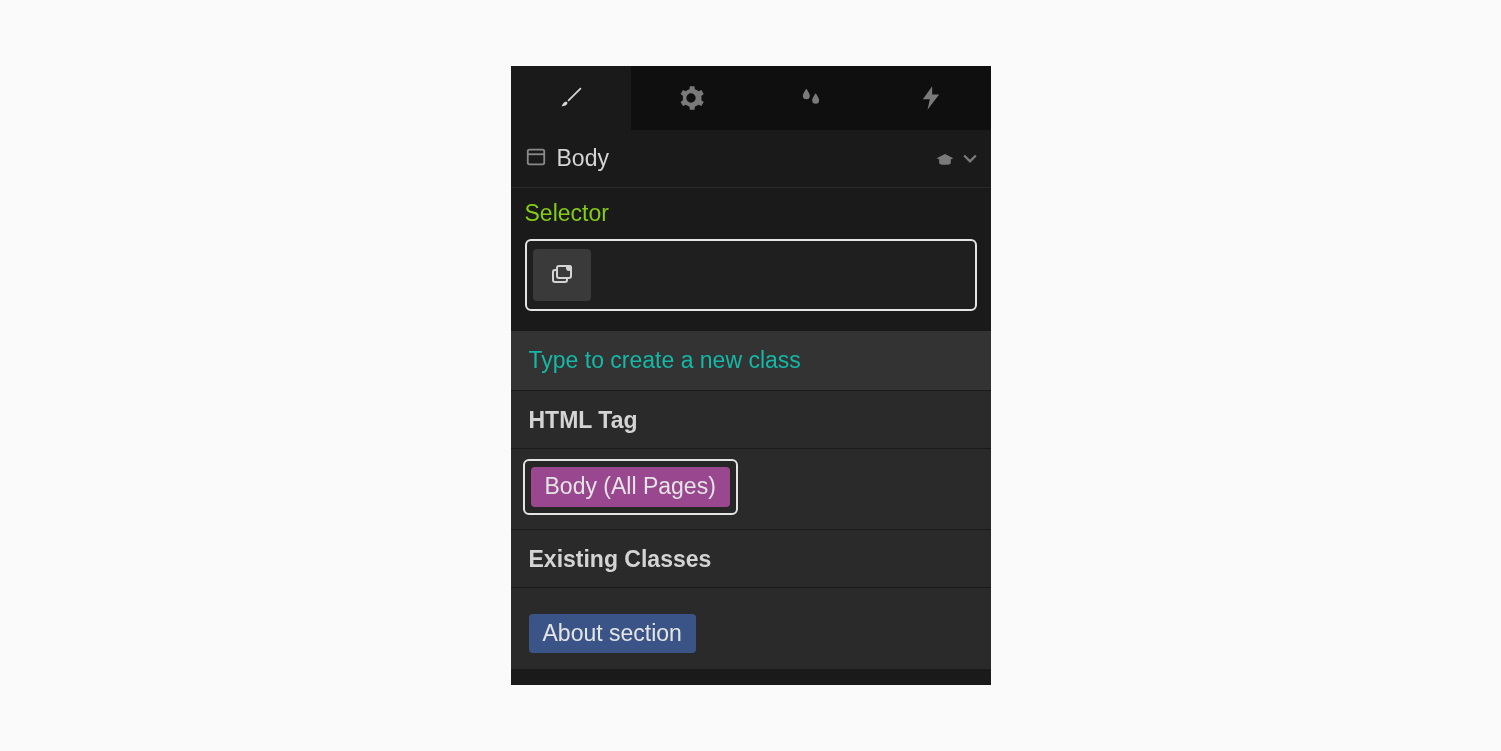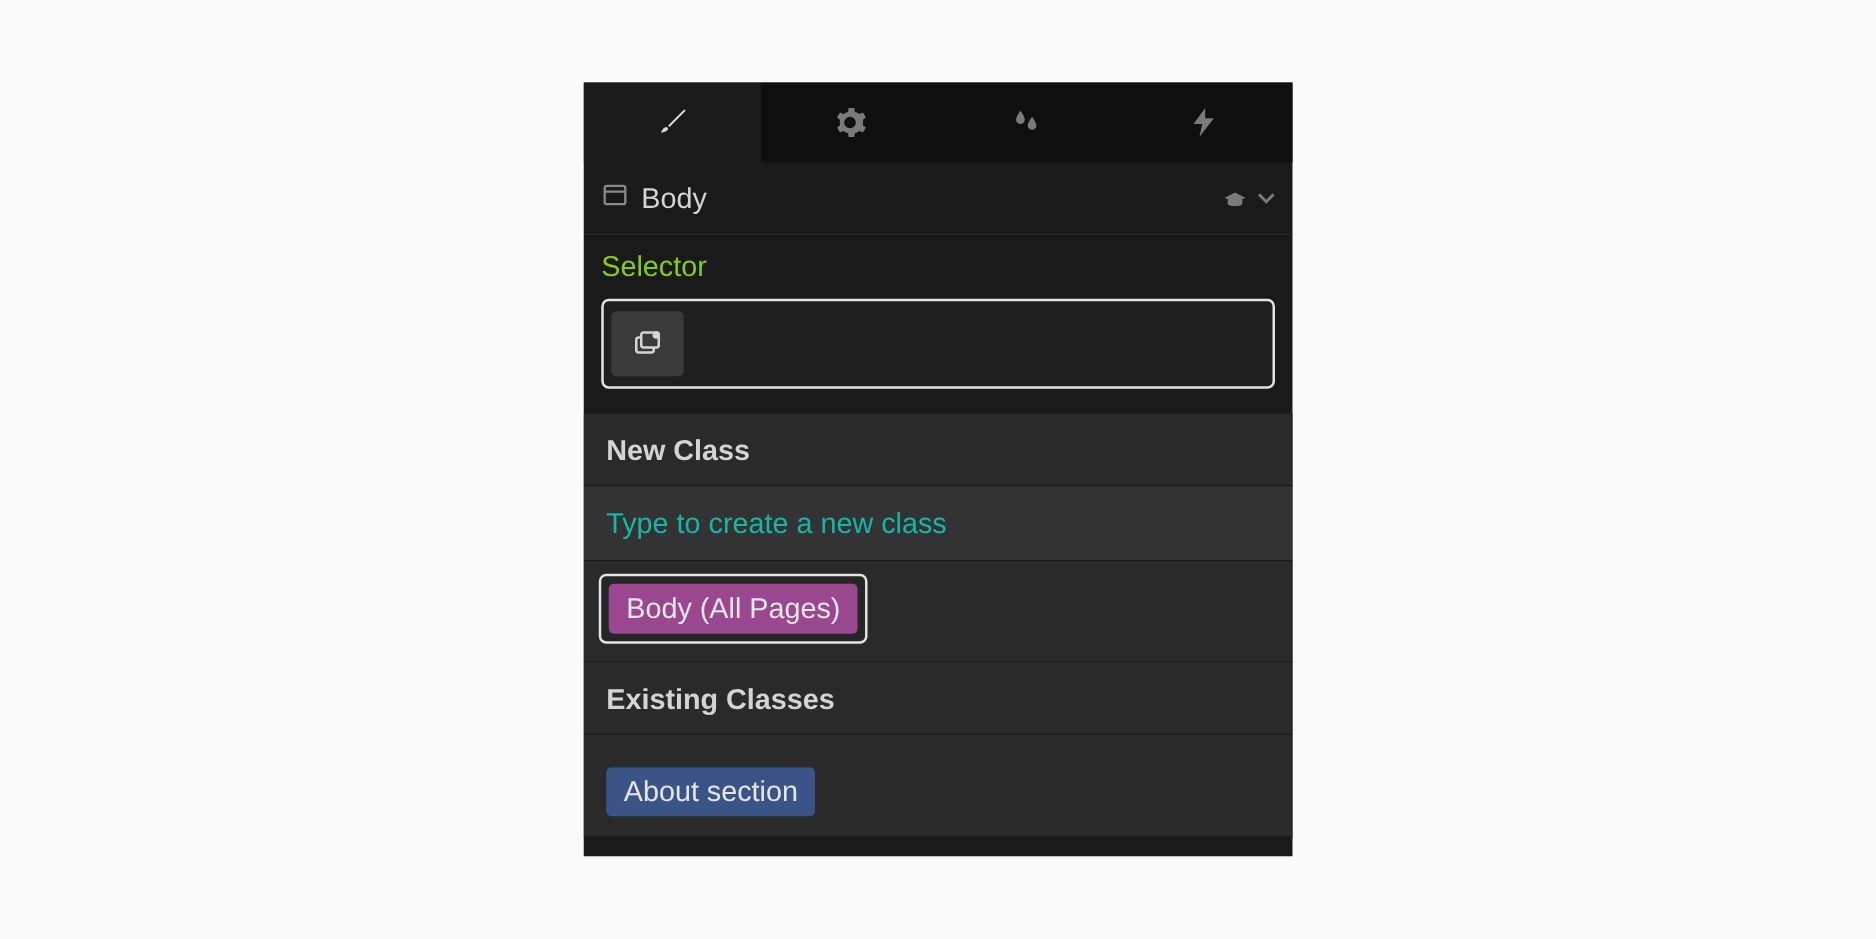--- a/index.html
+++ b/index.html
@@ -7,21 +7,21 @@
       width: 1501px;
       height: 751px;
       background: #fafafa;
       font-family: -apple-system, BlinkMacSystemFont, "Segoe UI", Arial, sans-serif;
       display: flex;
       align-items: center;
       justify-content: center;
       overflow: hidden;
     }
     .panel-wrap {
-      width: 567px;
+      width: 480px;
       height: 619px;
       background: #1a1a1a;
       overflow: hidden;
       position: relative;
     }
     .tab-bar {
       display: flex;
       height: 64px;
       background: #1a1a1a;
     }
@@ -186,23 +186,23 @@
           <rect x="3" y="7" width="14" height="12" rx="2" fill="none" stroke="#d4d4d4" stroke-width="2"></rect>
           <rect x="7" y="3" width="14" height="12" rx="2" fill="#3a3a3a" stroke="#d4d4d4" stroke-width="2"></rect>
           <circle cx="19" cy="5" r="3" fill="#d4d4d4"></circle>
         </svg>
       </div>
       <input class="selector-input" type="text" style="">
     </div>
   </div>
 
   <div class="dropdown">
-    <div class="group-header">New Class</div>
     <div class="hint-row">Type to create a new class</div>
 
+    <div class="group-header">HTML Tag</div>
     <div class="option-row focused">
       <span class="pill-wrap">
         <span class="pill purple">Body (All Pages)</span>
       </span>
     </div>
 
     <div class="group-header">Existing Classes</div>
     <div class="option-row plain">
       <span class="pill blue">About section</span>
     </div>

